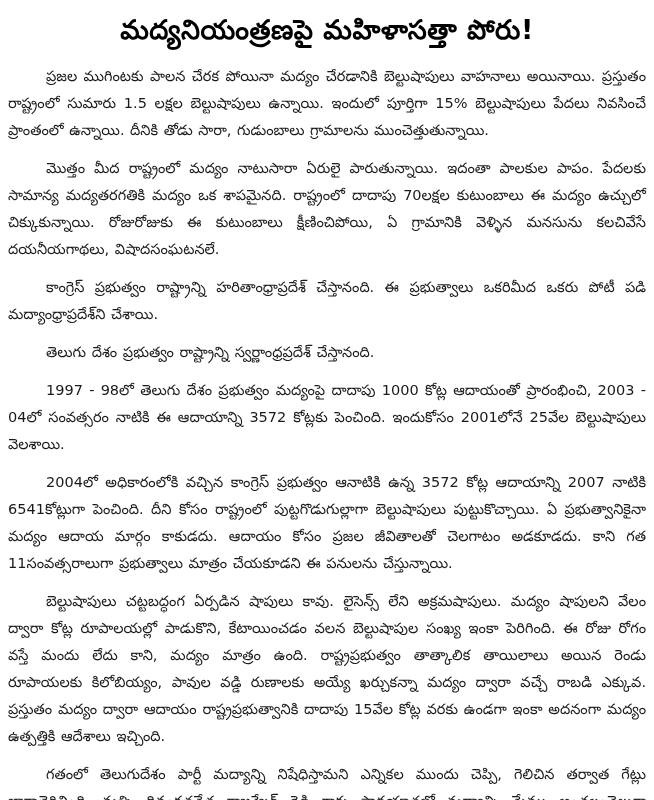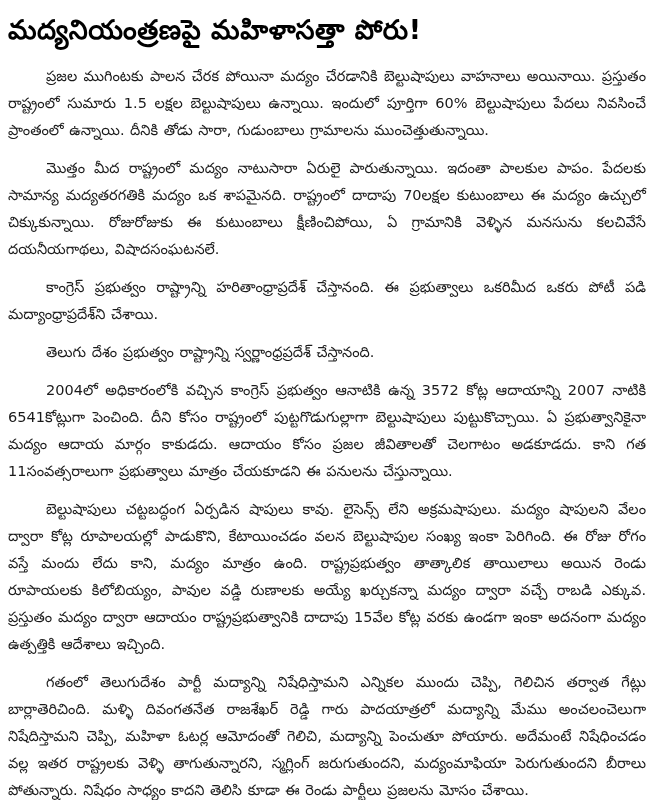--- a/index.html
+++ b/index.html
@@ -15,20 +15,21 @@
       font-family: "DejaVu Sans", "Liberation Sans", sans-serif;
       color: #151515;
     }
     .page {
       width: 654px;
       height: 800px;
       padding: 8px 8px 4px 8px;
       background: #ffffff;
     }
     .doc-title {
+      text-align: center;
       font-size: 27px;
       font-weight: 700;
       color: #000000;
       margin: 4px 0 16px 0;
       line-height: 1.3;
       letter-spacing: 0.5px;
     }
     .doc-body p {
       font-size: 14.5px;
       line-height: 27px;
@@ -39,21 +40,22 @@
       word-spacing: 1px;
     }
   </style>
 </head>
 <body>
 
 <div class="page">
   <h1 class="doc-title">మద్యనియంత్రణపై మహిళాసత్తా పోరు!</h1>
 
   <div class="doc-body">
-    <p>ప్రజల ముగింటకు పాలన చేరక పోయినా మద్యం చేరడానికి బెల్టుషాపులు వాహనాలు అయినాయి. ప్రస్తుతం రాష్ట్రంలో సుమారు 1.5 లక్షల బెల్టుషాపులు ఉన్నాయి. ఇందులో పూర్తిగా 60% బెల్టుషాపులు పేదలు నివసించే ప్రాంతంలో ఉన్నాయి. దీనికి తోడు సారా, గుడుంబాలు గ్రామాలను ముంచెత్తుతున్నాయి.</p>
+    <p>ప్రజల ముగింటకు పాలన చేరక పోయినా మద్యం చేరడానికి బెల్టుషాపులు వాహనాలు అయినాయి. ప్రస్తుతం రాష్ట్రంలో సుమారు 1.5 లక్షల బెల్టుషాపులు ఉన్నాయి. ఇందులో పూర్తిగా 15% బెల్టుషాపులు పేదలు నివసించే ప్రాంతంలో ఉన్నాయి. దీనికి తోడు సారా, గుడుంబాలు గ్రామాలను ముంచెత్తుతున్నాయి.</p>
     <p>మొత్తం మీద రాష్ట్రంలో మద్యం నాటుసారా ఏరులై పారుతున్నాయి. ఇదంతా పాలకుల పాపం. పేదలకు సామాన్య మద్యతరగతికి మద్యం ఒక శాపమైనది. రాష్ట్రంలో దాదాపు 70లక్షల కుటుంబాలు ఈ మద్యం ఉచ్చులో చిక్కుకున్నాయి. రోజురోజుకు ఈ కుటుంబాలు క్షీణించిపోయి, ఏ గ్రామానికి వెళ్ళిన మనసును కలచివేసే దయనీయగాథలు, విషాదసంఘటనలే.</p>
     <p>కాంగ్రెస్ ప్రభుత్వం రాష్ట్రాన్ని హరితాంధ్రాప్రదేశ్ చేస్తానంది. ఈ ప్రభుత్వాలు ఒకరిమీద ఒకరు పోటీ పడి మద్యాంధ్రాప్రదేశ్‌ని చేశాయి.</p>
     <p>తెలుగు దేశం ప్రభుత్వం రాష్ట్రాన్ని స్వర్ణాంధ్రప్రదేశ్ చేస్తానంది.</p>
+    <p>1997 - 98లో తెలుగు దేశం ప్రభుత్వం మద్యంపై దాదాపు 1000 కోట్ల ఆదాయంతో ప్రారంభించి, 2003 - 04లో సంవత్సరం నాటికి ఈ ఆదాయాన్ని 3572 కోట్లకు పెంచింది. ఇందుకోసం 2001లోనే 25వేల బెల్టుషాపులు వెలశాయి.</p>
     <p>2004లో అధికారంలోకి వచ్చిన కాంగ్రెస్ ప్రభుత్వం ఆనాటికి ఉన్న 3572 కోట్ల ఆదాయాన్ని 2007 నాటికి 6541కోట్లుగా పెంచింది. దీని కోసం రాష్ట్రంలో పుట్టగొడుగుల్లాగా బెల్టుషాపులు పుట్టుకొచ్చాయి. ఏ ప్రభుత్వానికైనా మద్యం ఆదాయ మార్గం కాకుడదు. ఆదాయం కోసం ప్రజల జీవితాలతో చెలగాటం అడకూడదు. కాని గత 11సంవత్సరాలుగా ప్రభుత్వాలు మాత్రం చేయకూడని ఈ పనులను చేస్తున్నాయి.</p>
     <p>బెల్టుషాపులు చట్టబద్ధంగ ఏర్పడిన షాపులు కావు. లైసెన్స్ లేని అక్రమషాపులు. మద్యం షాపులని వేలం ద్వారా కోట్ల రూపాలయల్లో పాడుకొని, కేటాయించడం వలన బెల్టుషాపుల సంఖ్య ఇంకా పెరిగింది. ఈ రోజు రోగం వస్తే మందు లేదు కాని, మద్యం మాత్రం ఉంది. రాష్ట్రప్రభుత్వం తాత్కాలిక తాయిలాలు అయిన రెండు రూపాయలకు కిలోబియ్యం, పావుల వడ్డి రుణాలకు అయ్యే ఖర్చుకన్నా మద్యం ద్వారా వచ్చే రాబడి ఎక్కువ. ప్రస్తుతం మద్యం ద్వారా ఆదాయం రాష్ట్రప్రభుత్వానికి దాదాపు 15వేల కోట్ల వరకు ఉండగా ఇంకా అదనంగా మద్యం ఉత్పత్తికి ఆదేశాలు ఇచ్చింది.</p>
     <p>గతంలో తెలుగుదేశం పార్టీ మద్యాన్ని నిషేధిస్తామని ఎన్నికల ముందు చెప్పి, గెలిచిన తర్వాత గేట్లు బార్లాతెరిచింది. మళ్ళి దివంగతనేత రాజశేఖర్ రెడ్డి గారు పాదయాత్రలో మద్యాన్ని మేము అంచలంచెలుగా నిషేదిస్తామని చెప్పి, మహిళా ఓటర్ల ఆమోదంతో గెలిచి, మద్యాన్ని పెంచుతూ పోయారు. అదేమంటే నిషేధించడం వల్ల ఇతర రాష్ట్రలకు వెళ్ళి తాగుతున్నారని, స్మగ్లింగ్ జరుగుతుందని, మద్యంమాఫియా పెరుగుతుందని బీరాలు పోతున్నారు. నిషేధం సాధ్యం కాదని తెలిసి కూడా ఈ రెండు పార్టీలు ప్రజలను మోసం చేశాయి.</p>
   </div>
 </div>
 
 </body></html>

